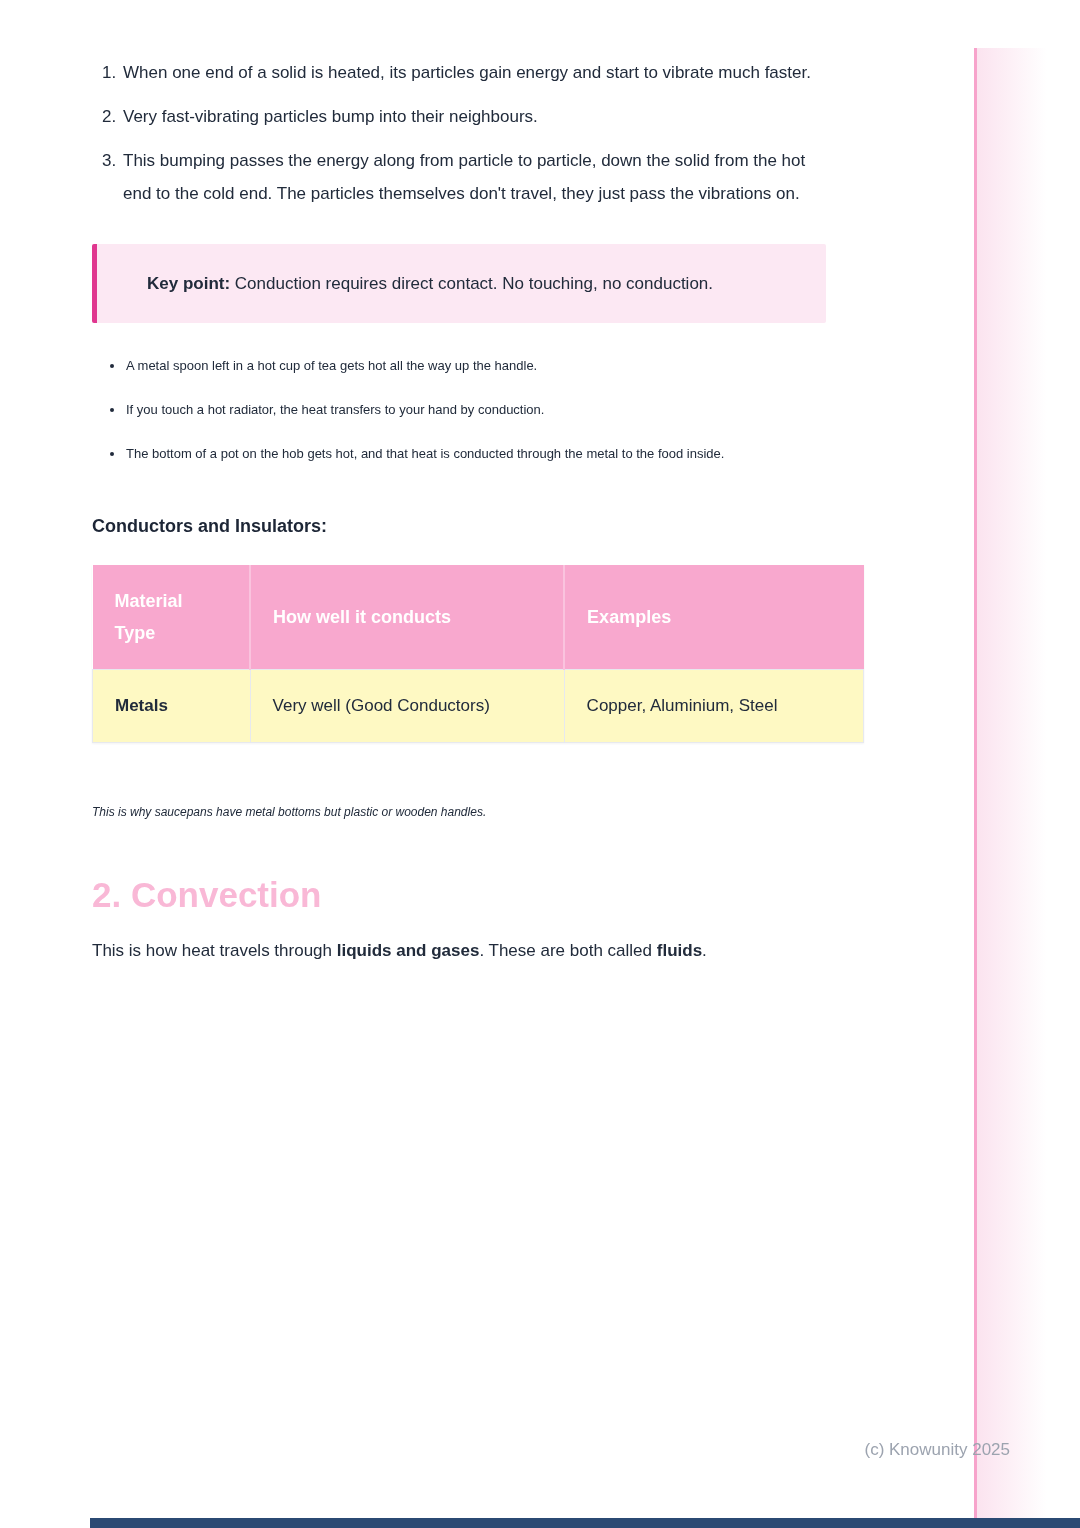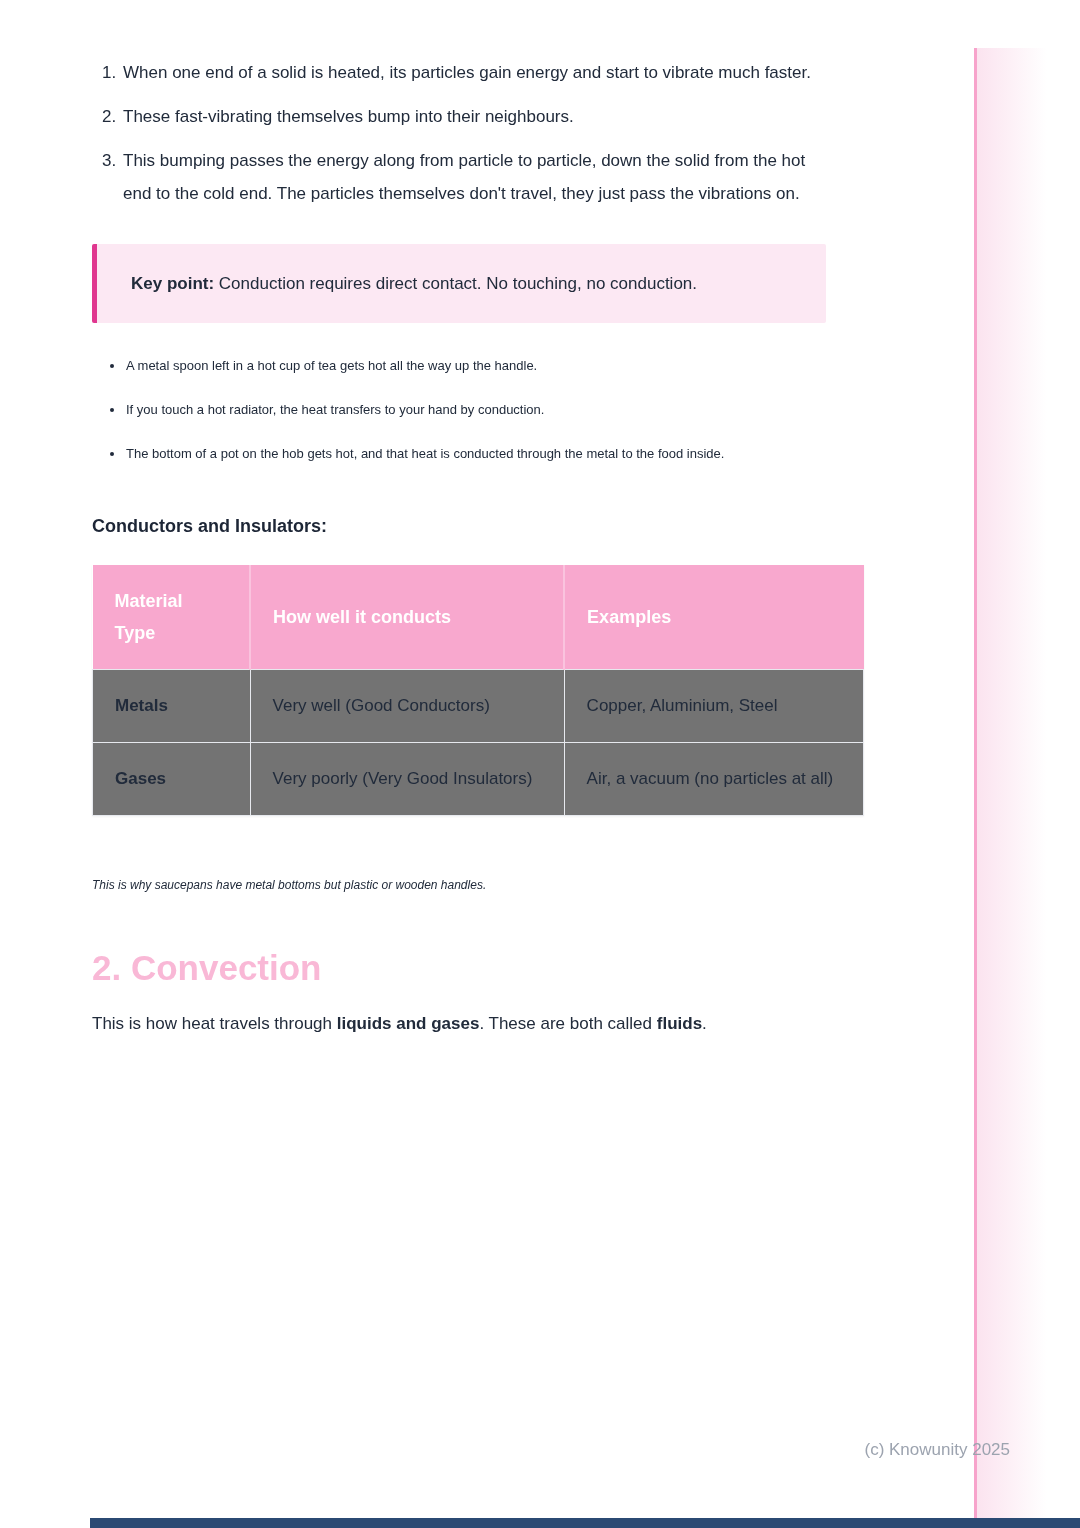--- a/index.html
+++ b/index.html
@@ -33,21 +33,21 @@
     padding-left: 10px;
   }
   .olist-item .txt { flex: 1; }
 
   
   .keypoint {
     margin-top: 34px;
     background: var(--keypoint-bg, #FCE8F3);
     border-left: 5px solid var(--keypoint-border, #E0378F);
     border-radius: 2px;
-    padding: 23px 36px 23px 34px;
+    padding: 23px 36px 23px 50px;
     font-size: 17px;
     line-height: 33px;
     text-align: justify;
   }
 
   h3.subhead {
     margin-top: 46px;
     font-size: 18px;
     font-weight: 700;
     color: #1d2636;
@@ -86,21 +86,21 @@
     font-weight: 600;
     font-size: 18px;
     border-right: 2px solid #FAC3DE;
   }
   .ctable thead th:last-child { border-right: none; }
   .ctable col.c1 { width: 150px; }
   .ctable col.c2 { width: 299px; }
   .ctable col.c3 { width: 285px; }
   .ctable tbody th, .ctable tbody td {
     border: 1px solid #E7E9EE;
-    background: #737373;
+    background: #fef9c3;
   }
   .ctable tbody th { font-weight: 700; }
   .ctable tbody tr.alt th, .ctable tbody tr.alt td { background: #F8F9FB; }
 
   .italic-note {
     margin-top: 54px;
     font-size: 12px;
     font-style: italic;
     line-height: 30px;
   }
@@ -168,21 +168,21 @@
 
   <div class="content">
 
     <div class="olist">
       <div class="olist-item">
         <span class="num">1.</span>
         <span class="txt">When one end of a solid is heated, its particles gain energy and start to vibrate much faster.</span>
       </div>
       <div class="olist-item">
         <span class="num">2.</span>
-        <span class="txt">These fast-vibrating themselves bump into their neighbours.</span>
+        <span class="txt">Very fast-vibrating particles bump into their neighbours.</span>
       </div>
       <div class="olist-item">
         <span class="num">3.</span>
         <span class="txt">This bumping passes the energy along from particle to particle, down the solid from the hot end to the cold end. The particles themselves don't travel, they just pass the vibrations on.</span>
       </div>
     </div>
 
     <div class="keypoint">
       <b>Key point:</b>
       <span>Conduction requires direct contact. No touching, no conduction.</span>
@@ -208,25 +208,20 @@
           <th>How well it conducts</th>
           <th>Examples</th>
         </tr>
       </thead>
       <tbody>
         <tr>
           <th scope="row">Metals</th>
           <td>Very well (Good Conductors)</td>
           <td>Copper, Aluminium, Steel</td>
         </tr>
-        <tr>
-          <th scope="row">Gases</th>
-          <td>Very poorly (Very Good Insulators)</td>
-          <td>Air, a vacuum (no particles at all)</td>
-        </tr>
       </tbody>
     </table>
 
     <p class="italic-note">This is why saucepans have metal bottoms but plastic or wooden handles.</p>
 
     <h2 class="convection-heading">2. Convection</h2>
 
     <p class="convection-para"><span>This is how heat travels through </span><b>liquids and gases</b><span>. These are both called </span><b>fluids</b><span>.</span></p>
 
   </div>

